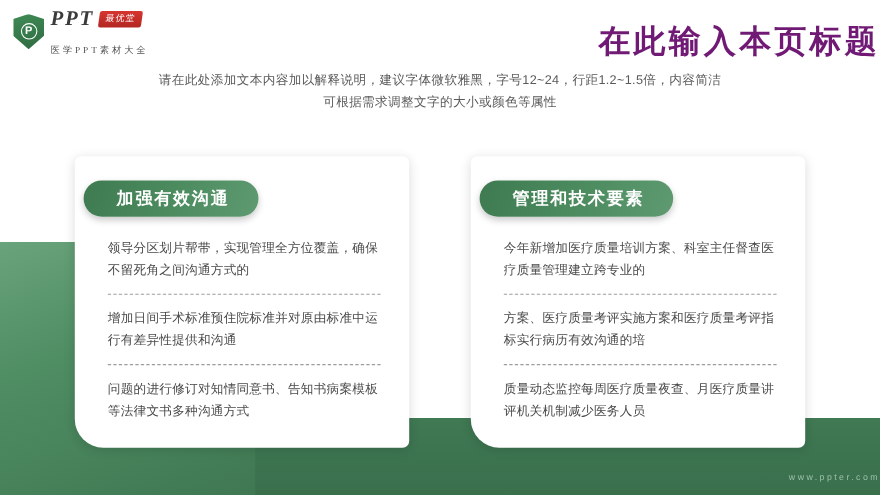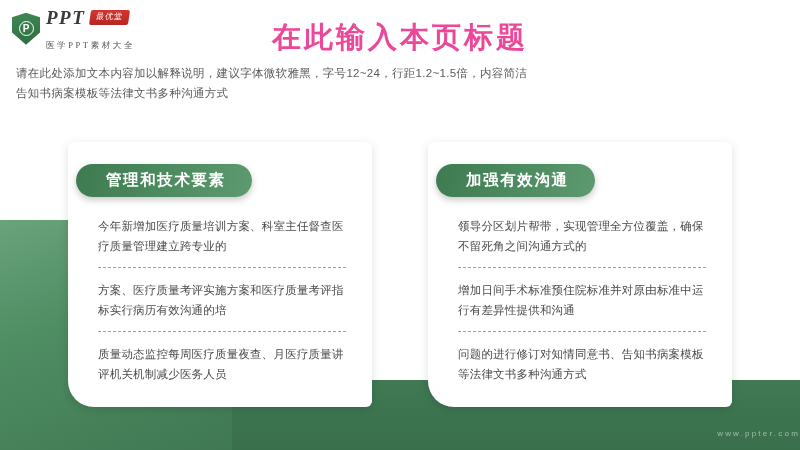--- a/index.html
+++ b/index.html
@@ -54,26 +54,26 @@
     color:#ffffff; font-size:8px; line-height:1;
     padding:3px 6px 4px; border-radius:2px; letter-spacing:1px;
     transform:skewX(-8deg);
   }
   .logo-sub {
     font-size:8.5px; color:#555555; letter-spacing:2.6px; line-height:1;text-align:right;
   }
 
   
   .page-title {
-    position:absolute; left:0; right:0; top:18px; text-align:center;
-    font-size:29px; font-weight:bold; color:#ec4899; letter-spacing:3px;
+    position:absolute; left:0; right:0; top:18px; text-align:right;
+    font-size:29px; font-weight:bold; color:#701a75; letter-spacing:3px;
     z-index:30;
   }
   .subtitle {
-    position:absolute; left:16px; right:0; top:63px; text-align:left;
+    position:absolute; left:0; right:0; top:63px; text-align:center;
     z-index:30;
   }
   .subtitle div {
     font-size:11.5px; color:#5a5a5a; line-height:20px; letter-spacing:.3px;
   }
 
   
   .cards {
     position:absolute; left:68px; top:142px; width:664px; height:265px;
     display:flex; gap:56px; z-index:25;
@@ -129,48 +129,48 @@
         <div class="logo-ppt">PPT</div>
         <div class="logo-badge">最优堂</div>
       </div>
       <div class="logo-sub">医学PPT素材大全</div>
     </div>
   </div>
 
   <div class="page-title">在此输入本页标题</div>
   <div class="subtitle">
     <div>请在此处添加文本内容加以解释说明，建议字体微软雅黑，字号12~24，行距1.2~1.5倍，内容简洁</div>
-    <div>告知书病案模板等法律文书多种沟通方式</div>
+    <div>可根据需求调整文字的大小或颜色等属性</div>
   </div>
 
   <div class="cards">
+
+    <div class="card">
+      <div class="card-banner">
+        <span>加强有效沟通</span>
+      </div>
+      <div class="card-body">
+        <div class="para">领导分区划片帮带，实现管理全方位覆盖，确保不留死角之间沟通方式的</div>
+        <hr class="divider">
+        <div class="para">增加日间手术标准预住院标准并对原由标准中运行有差异性提供和沟通</div>
+        <hr class="divider">
+        <div class="para">问题的进行修订对知情同意书、告知书病案模板等法律文书多种沟通方式</div>
+      </div>
+    </div>
 
     <div class="card">
       <div class="card-banner">
         <span>管理和技术要素</span>
       </div>
       <div class="card-body">
         <div class="para">今年新增加医疗质量培训方案、科室主任督查医疗质量管理建立跨专业的</div>
         <hr class="divider">
         <div class="para">方案、医疗质量考评实施方案和医疗质量考评指标实行病历有效沟通的培</div>
         <hr class="divider">
         <div class="para">质量动态监控每周医疗质量夜查、月医疗质量讲评机关机制减少医务人员</div>
       </div>
     </div>
 
-    <div class="card">
-      <div class="card-banner">
-        <span>加强有效沟通</span>
-      </div>
-      <div class="card-body">
-        <div class="para">领导分区划片帮带，实现管理全方位覆盖，确保不留死角之间沟通方式的</div>
-        <hr class="divider">
-        <div class="para">增加日间手术标准预住院标准并对原由标准中运行有差异性提供和沟通</div>
-        <hr class="divider">
-        <div class="para">问题的进行修订对知情同意书、告知书病案模板等法律文书多种沟通方式</div>
-      </div>
-    </div>
-
   </div>
 
   <div class="watermark">www.ppter.com</div>
 
 </div>
 
 </body></html>

